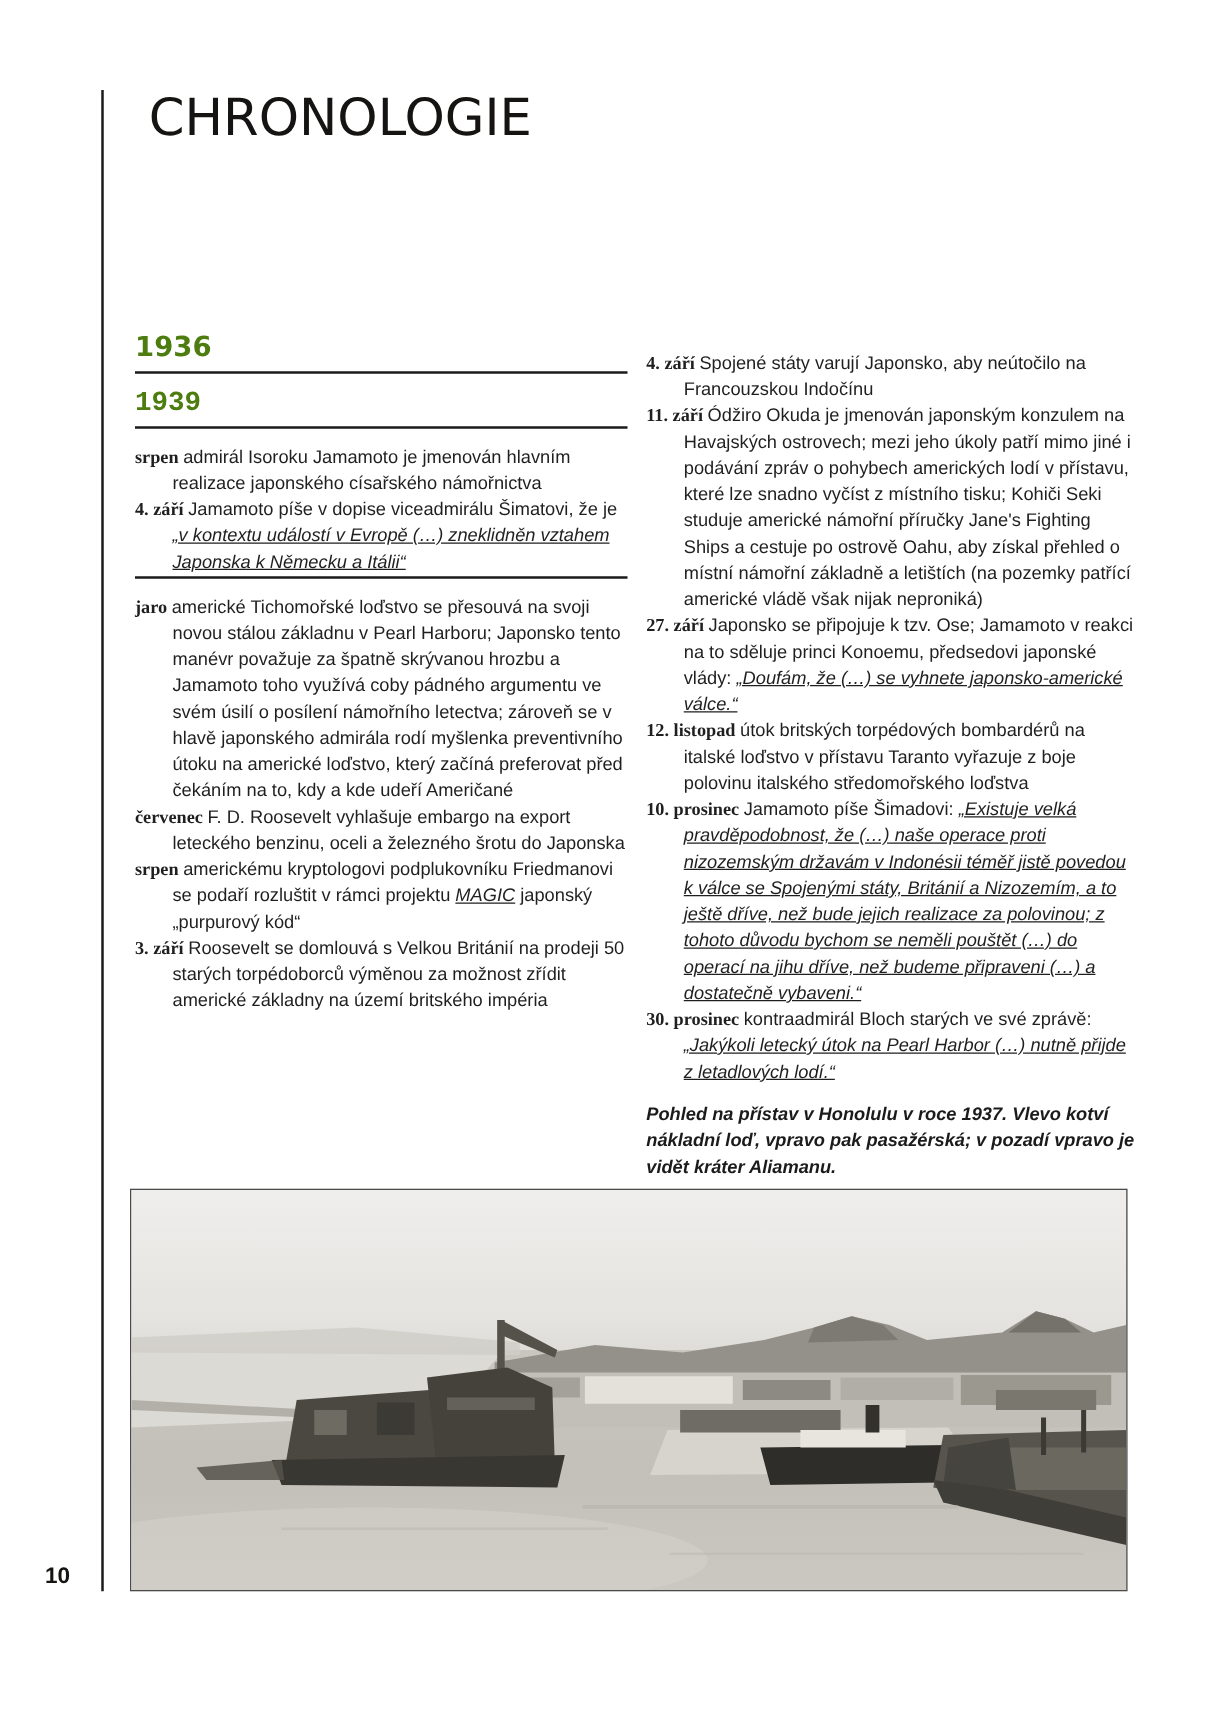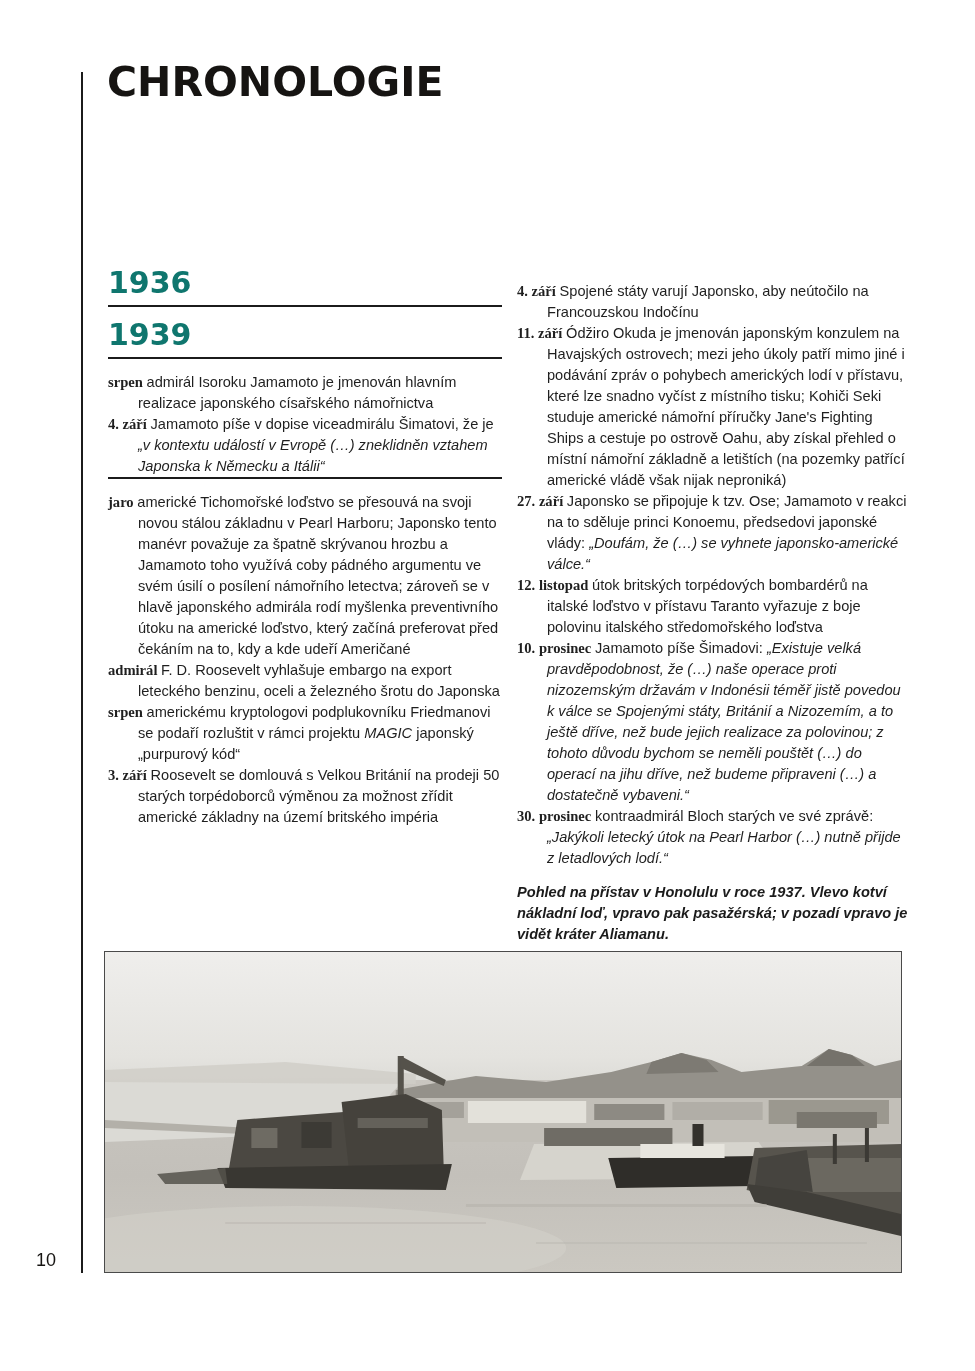--- a/index.html
+++ b/index.html
@@ -13,57 +13,57 @@
   }
   .vrule{
     position:absolute;
     left:81px;top:72px;
     width:2px;height:1201px;
     background:#1b1b1b;
   }
   h1.page-title{
     position:absolute;
     left:107px;top:60px;
-    margin:0;
+    margin:12px;
     font-family:"DejaVu Sans", sans-serif;
-    font-weight:700;
+    font-weight:400;
     font-size:41px;
     line-height:1.1;
     letter-spacing:0px;
     color:#161412;
   }
   .col{
     position:absolute;
     top:268px;
     width:394px;
     font-size:14.6px;
     line-height:21px;
   }
   .col-left{left:108px;}
   .col-right{left:517px;padding-top:13px;box-sizing:border-box;}
   h2.year{
     font-family:"DejaVu Sans", sans-serif;
     font-weight:800;
-    font-size:30px;
+    font-size:22px;
     line-height:1;
     margin:0 0 7px 0;
-    color:#0f766e;
+    color:#4d7c0f;
   }
-  .year-sect + .year-sect h2.year{margin-top:0;}
+  .year-sect + .year-sect h2.year{margin-top:0;font-family:Liberation Mono, monospace;}
   .year-rule{
     border:0;border-top:2px solid #1b1b1b;
     margin:0 0 13px 0;
   }
   p.entry{
     margin:0;
     padding-left:30px;
     text-indent:-30px;
   }
   .s-bold{font-weight:bold;font-family:Liberation Serif, serif;}
-  .s-italic{font-style:italic;}
+  .s-italic{font-style:italic;text-decoration:underline;}
   p.caption{
     margin:13px 0 0 0;
     font-weight:bold;
     font-size:14.6px;
     line-height:21px;
     color:#1b1b1b;
     font-style:italic;
   }
   figure.photo{
     position:absolute;
@@ -72,21 +72,21 @@
     margin:0;
     border:1px solid #4a4a4a;
     box-sizing:border-box;
     overflow:hidden;
     background:#dcdad5;
   }
   figure.photo svg{display:block;width:100%;height:100%;}
   .pagenum{
     position:absolute;
     left:36px;top:1250px;
-    font-weight:normal;
+    font-weight:bold;
     font-size:18px;
     color:#161412;
   }
 </style>
 </head>
 <body>
 
 <div class="vrule"></div>
 
 <h1 class="page-title">CHRONOLOGIE</h1>
@@ -98,21 +98,21 @@
     </section>
     <section class="year-sect">
       <h2 class="year">1939</h2>
       <hr class="year-rule">
       <p class="entry"><span class="s-bold">srpen </span><span class="s-normal">admirál Isoroku Jamamoto je jmenován hlavním realizace japonského císařského námořnictva</span></p>
       <p class="entry"><span class="s-bold">4. září </span><span class="s-normal">Jamamoto píše v dopise viceadmirálu Šimatovi, že je </span><span class="s-italic">„v kontextu událostí v Evropě (…) zneklidněn vztahem Japonska k Německu a Itálii“</span></p>
     </section>
     <section class="year-sect">
       <hr class="year-rule">
       <p class="entry"><span class="s-bold">jaro </span><span class="s-normal">americké Tichomořské loďstvo se přesouvá na svoji novou stálou základnu v Pearl Harboru; Japonsko tento manévr považuje za špatně skrývanou hrozbu a Jamamoto toho využívá coby pádného argumentu ve svém úsilí o posílení námořního letectva; zároveň se v hlavě japonského admirála rodí myšlenka preventivního útoku na americké loďstvo, který začíná preferovat před čekáním na to, kdy a kde udeří Američané</span></p>
-      <p class="entry"><span class="s-bold">admirál </span><span class="s-normal">F. D. Roosevelt vyhlašuje embargo na export leteckého benzinu, oceli a železného šrotu do Japonska</span></p>
+      <p class="entry"><span class="s-bold">červenec </span><span class="s-normal">F. D. Roosevelt vyhlašuje embargo na export leteckého benzinu, oceli a železného šrotu do Japonska</span></p>
       <p class="entry"><span class="s-bold">srpen </span><span class="s-normal">americkému kryptologovi podplukovníku Friedmanovi se podaří rozluštit v rámci projektu </span><span class="s-italic">MAGIC</span><span class="s-normal"> japonský „purpurový kód“</span></p>
       <p class="entry"><span class="s-bold">3. září </span><span class="s-normal">Roosevelt se domlouvá s Velkou Británií na prodeji 50 starých torpédoborců výměnou za možnost zřídit americké základny na území britského impéria</span></p>
     </section>
   </div>
 
 <div class="col col-right">
   <div id="right-entries">
       <p class="entry"><span class="s-bold">4. září </span><span class="s-normal">Spojené státy varují Japonsko, aby neútočilo na Francouzskou Indočínu</span></p>
       <p class="entry"><span class="s-bold">11. září </span><span class="s-normal">Ódžiro Okuda je jmenován japonským konzulem na Havajských ostrovech; mezi jeho úkoly patří mimo jiné i podávání zpráv o pohybech amerických lodí v přístavu, které lze snadno vyčíst z místního tisku; Kohiči Seki studuje americké námořní příručky Jane's Fighting Ships a cestuje po ostrově Oahu, aby získal přehled o místní námořní základně a letištích (na pozemky patřící americké vládě však nijak neproniká)</span></p>
       <p class="entry"><span class="s-bold">27. září </span><span class="s-normal">Japonsko se připojuje k tzv. Ose; Jamamoto v reakci na to sděluje princi Konoemu, předsedovi japonské vlády: </span><span class="s-italic">„Doufám, že (…) se vyhnete japonsko-americké válce.“</span></p>

